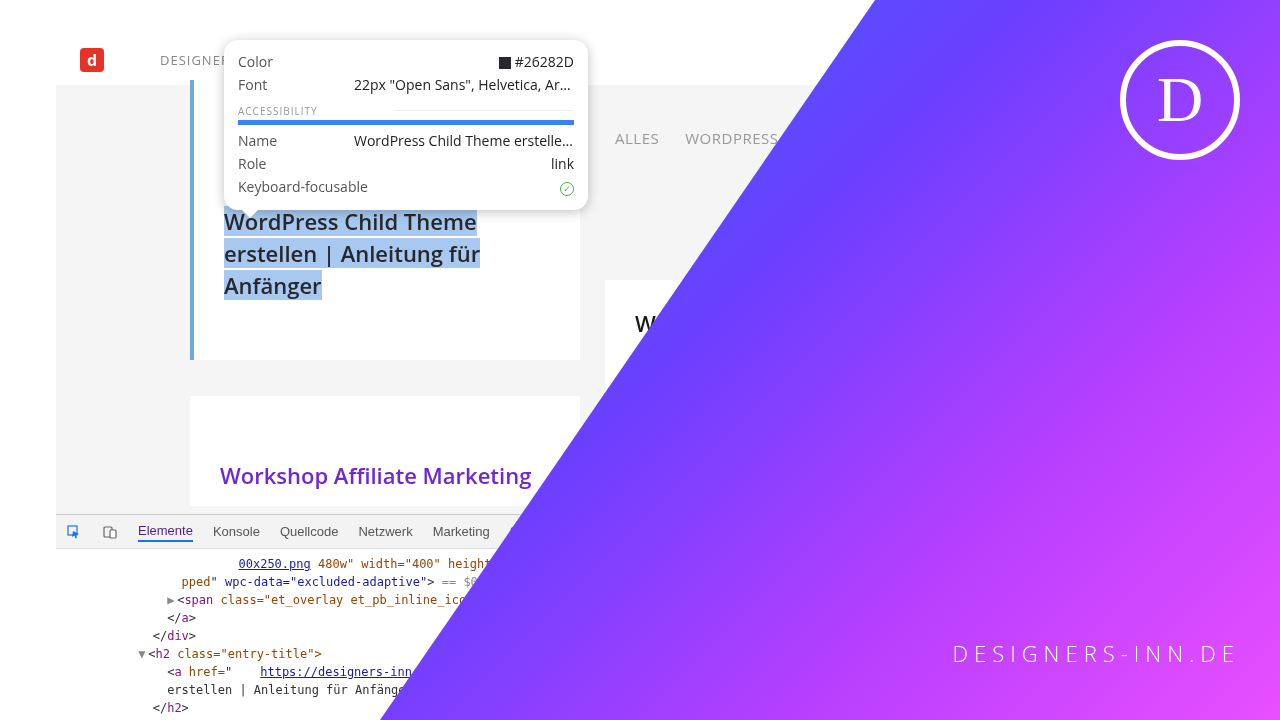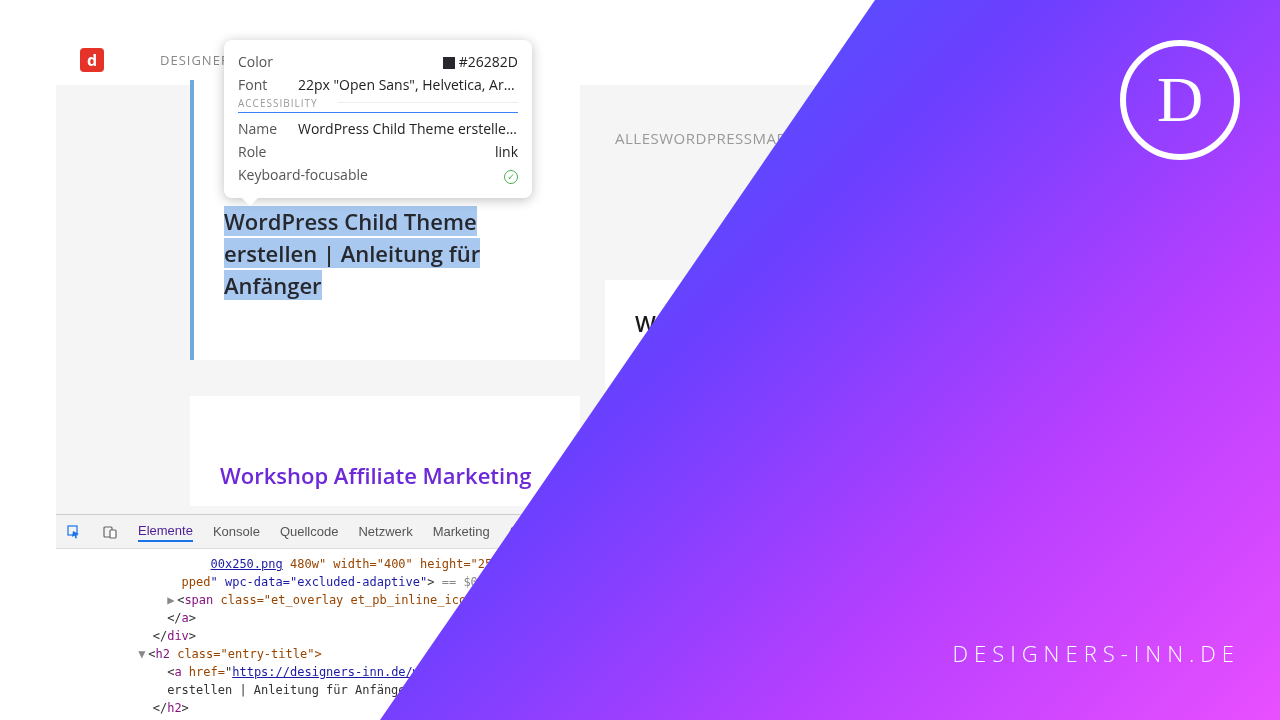--- a/index.html
+++ b/index.html
@@ -32,21 +32,21 @@
     font-weight: 300;
   }
 
   
   .page { position: absolute; top: 0; left: 0; width: 1280px; height: 720px; }
 
   .logo-area { position: absolute; top: 48px; left: 80px; display: flex; align-items: center; gap: 8px; }
   .logo-box { width: 24px; height: 24px; background: #E5332A; border-radius: 4px; color: #fff; display: flex; align-items: center; justify-content: center; font-weight: bold; font-size: 16px; }
   .logo-text { color: #888; font-size: 13px; letter-spacing: 1px; margin-left: 48px; }
 
-  .nav { position: absolute; top: 128px; left: 615px; display: flex; font-size: 15px; color: #999; }
+  .nav { position: absolute; top: 128px; left: 615px; display: flex; gap: 26px; font-size: 15px; color: #999; }
   .nav span { letter-spacing: 0.5px; }
 
   .content { position: absolute; top: 85px; left: 56px; width: 1100px; background: #f5f5f5; padding: 0; }
 
   .card { background: #fff; position: absolute; padding: 28px 30px; }
   .card1 { top: 80px; left: 190px; width: 390px; height: 280px; border-left: 4px solid #6FA8DC; }
   .card1-title {
     font-size: 22px; color: #26282D; line-height: 1.45; font-weight: 600;
     background: #A8C8F0; display: inline;
   }
@@ -58,41 +58,41 @@
   .card3 { top: 280px; left: 605px; width: 380px; height: 120px; }
   .card3 h2 { font-size: 22px; color: #1a1a1a; font-weight: 600; line-height: 1.4; }
 
   .card4 { top: 460px; left: 605px; width: 380px; height: 80px; }
   .card4 h2 { font-size: 22px; color: #1a1a1a; font-weight: 600; }
 
   
   .tooltip {
     position: absolute;
     top: 40px; left: 224px;
-    width: 308px;
+    width: 364px;
     background: #fff;
-    border-radius: 8px;
+    border-radius: 14px;
     box-shadow: 0 2px 12px rgba(0,0,0,0.25);
     padding: 10px 14px 12px;
     font-size: 14px;
     z-index: 60;
   }
   .tooltip::after {
     content: '';
     position: absolute;
     bottom: -8px; left: 18px;
     border: 8px solid transparent;
     border-top-color: #fff;
     border-bottom: none;
   }
   .tt-row { display: flex; justify-content: space-between; align-items: center; padding: 2px 0; color: #333; }
   .tt-row .label { color: #555; }
   .tt-row .val { color: #222; }
   .tt-swatch { display: inline-block; width: 12px; height: 12px; background: #26282D; margin-right: 4px; vertical-align: middle; }
-  .tt-section { font-size: 10px; color: #999; letter-spacing: 1px; margin: 0 0 4px; border-bottom: 1px solid #3b82f6; padding-bottom: 2px; position: relative; }
+  .tt-section { font-size: 10px; color: #999; letter-spacing: 1px; margin: 8px 0 4px; border-bottom: 5px solid #3b82f6; padding-bottom: 2px; position: relative; }
   .tt-section::after { content: ''; position: absolute; right: 0; top: 6px; width: 180px; height: 1px; background: #eee; }
   .tt-aa { font-size: 13px; color: #333; margin-right: 6px; }
   .tt-check { width: 14px; height: 14px; border-radius: 50%; border: 1.5px solid #4CAF50; display: inline-flex; align-items: center; justify-content: center; color: #4CAF50; font-size: 9px; margin-left: 4px; }
 
   
   .devtools {
     position: absolute;
     left: 56px; top: 514px;
     width: 1168px; height: 206px;
     background: #fff;
@@ -102,21 +102,21 @@
     z-index: 40;
   }
   .dt-tabs { display: flex; align-items: center; gap: 20px; padding: 6px 10px; border-bottom: 1px solid #ddd; background: #f3f3f3; }
   .dt-icon { width: 16px; height: 16px; display: inline-flex; align-items: center; justify-content: center; }
   .dt-tab { color: #555; padding: 2px 0; cursor: pointer; }
   .dt-tab.active { color: #4c1d95; border-bottom: 2px solid #1a73e8; }
   .dt-code { font-family: Menlo, Consolas, monospace; font-size: 12px; padding: 6px 10px; line-height: 1.5; color: #333; white-space: pre; overflow: hidden; }
   .dt-code .tag { color: #881280; }
   .dt-code .attr { color: #994500; }
   .dt-code .str { color: #1a1aa6; }
-  .dt-code .url { color: #1a1aa6; text-decoration: underline; }
+  .dt-code .url { color: #1a1aa6; text-decoration: underline; margin-left: 28px; }
   .caret { color: #888; display: inline-block; width: 10px; }
   .comment { color: #888; }
 </style>
 </head>
 <body>
 
 <div class="page">
 
   <div class="logo-area">
     <div class="logo-box">d</div>

